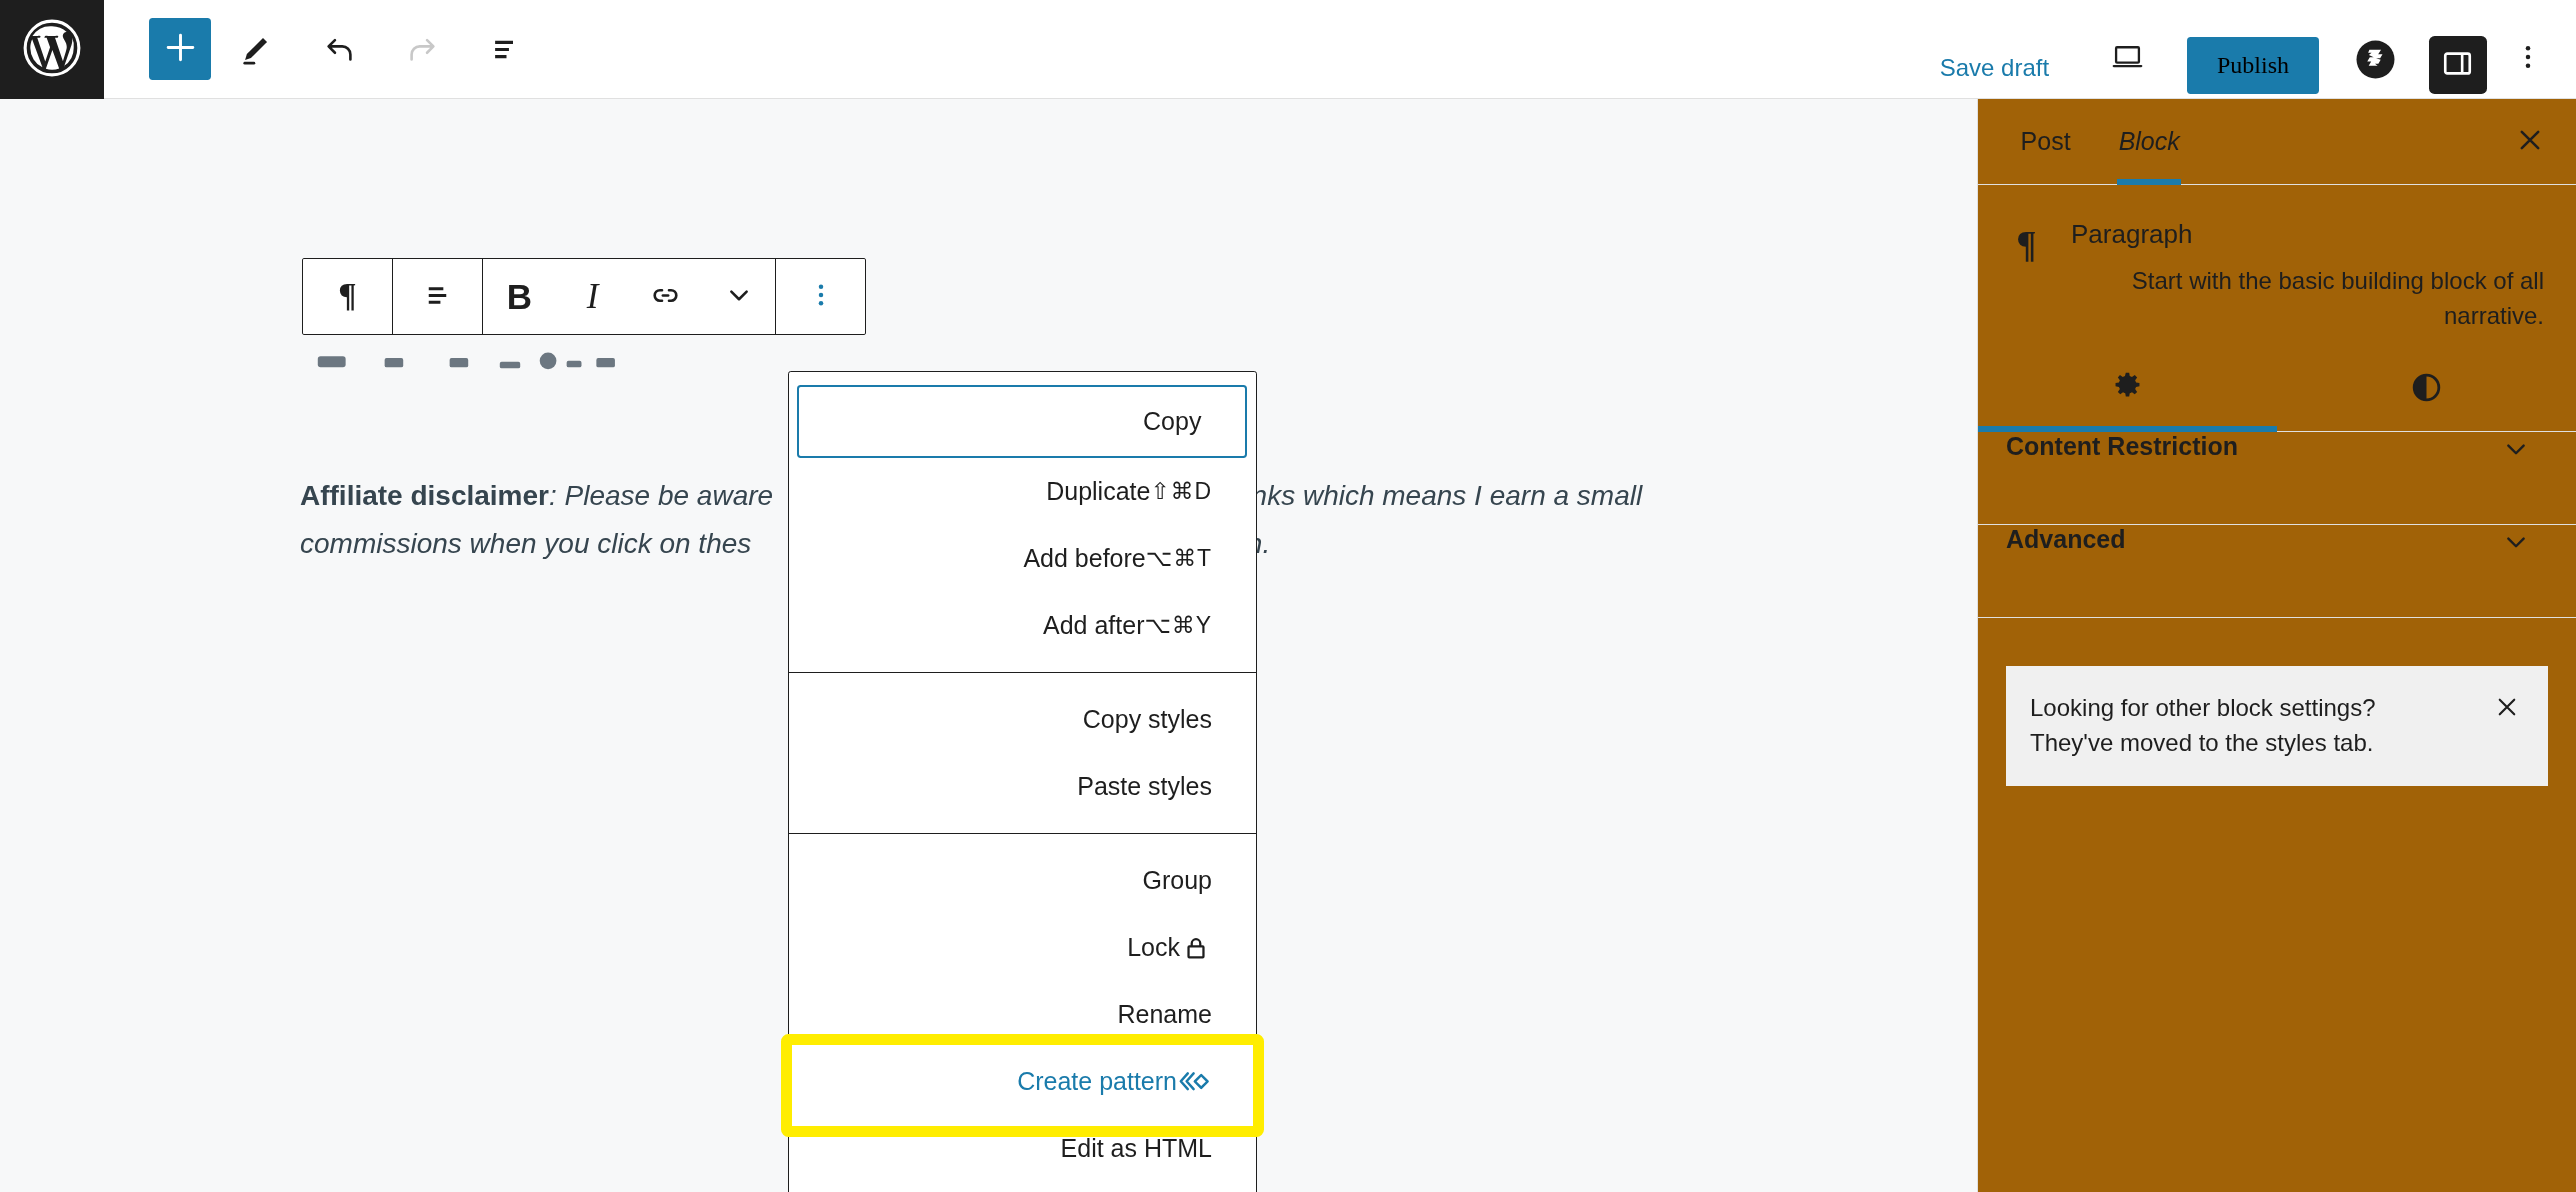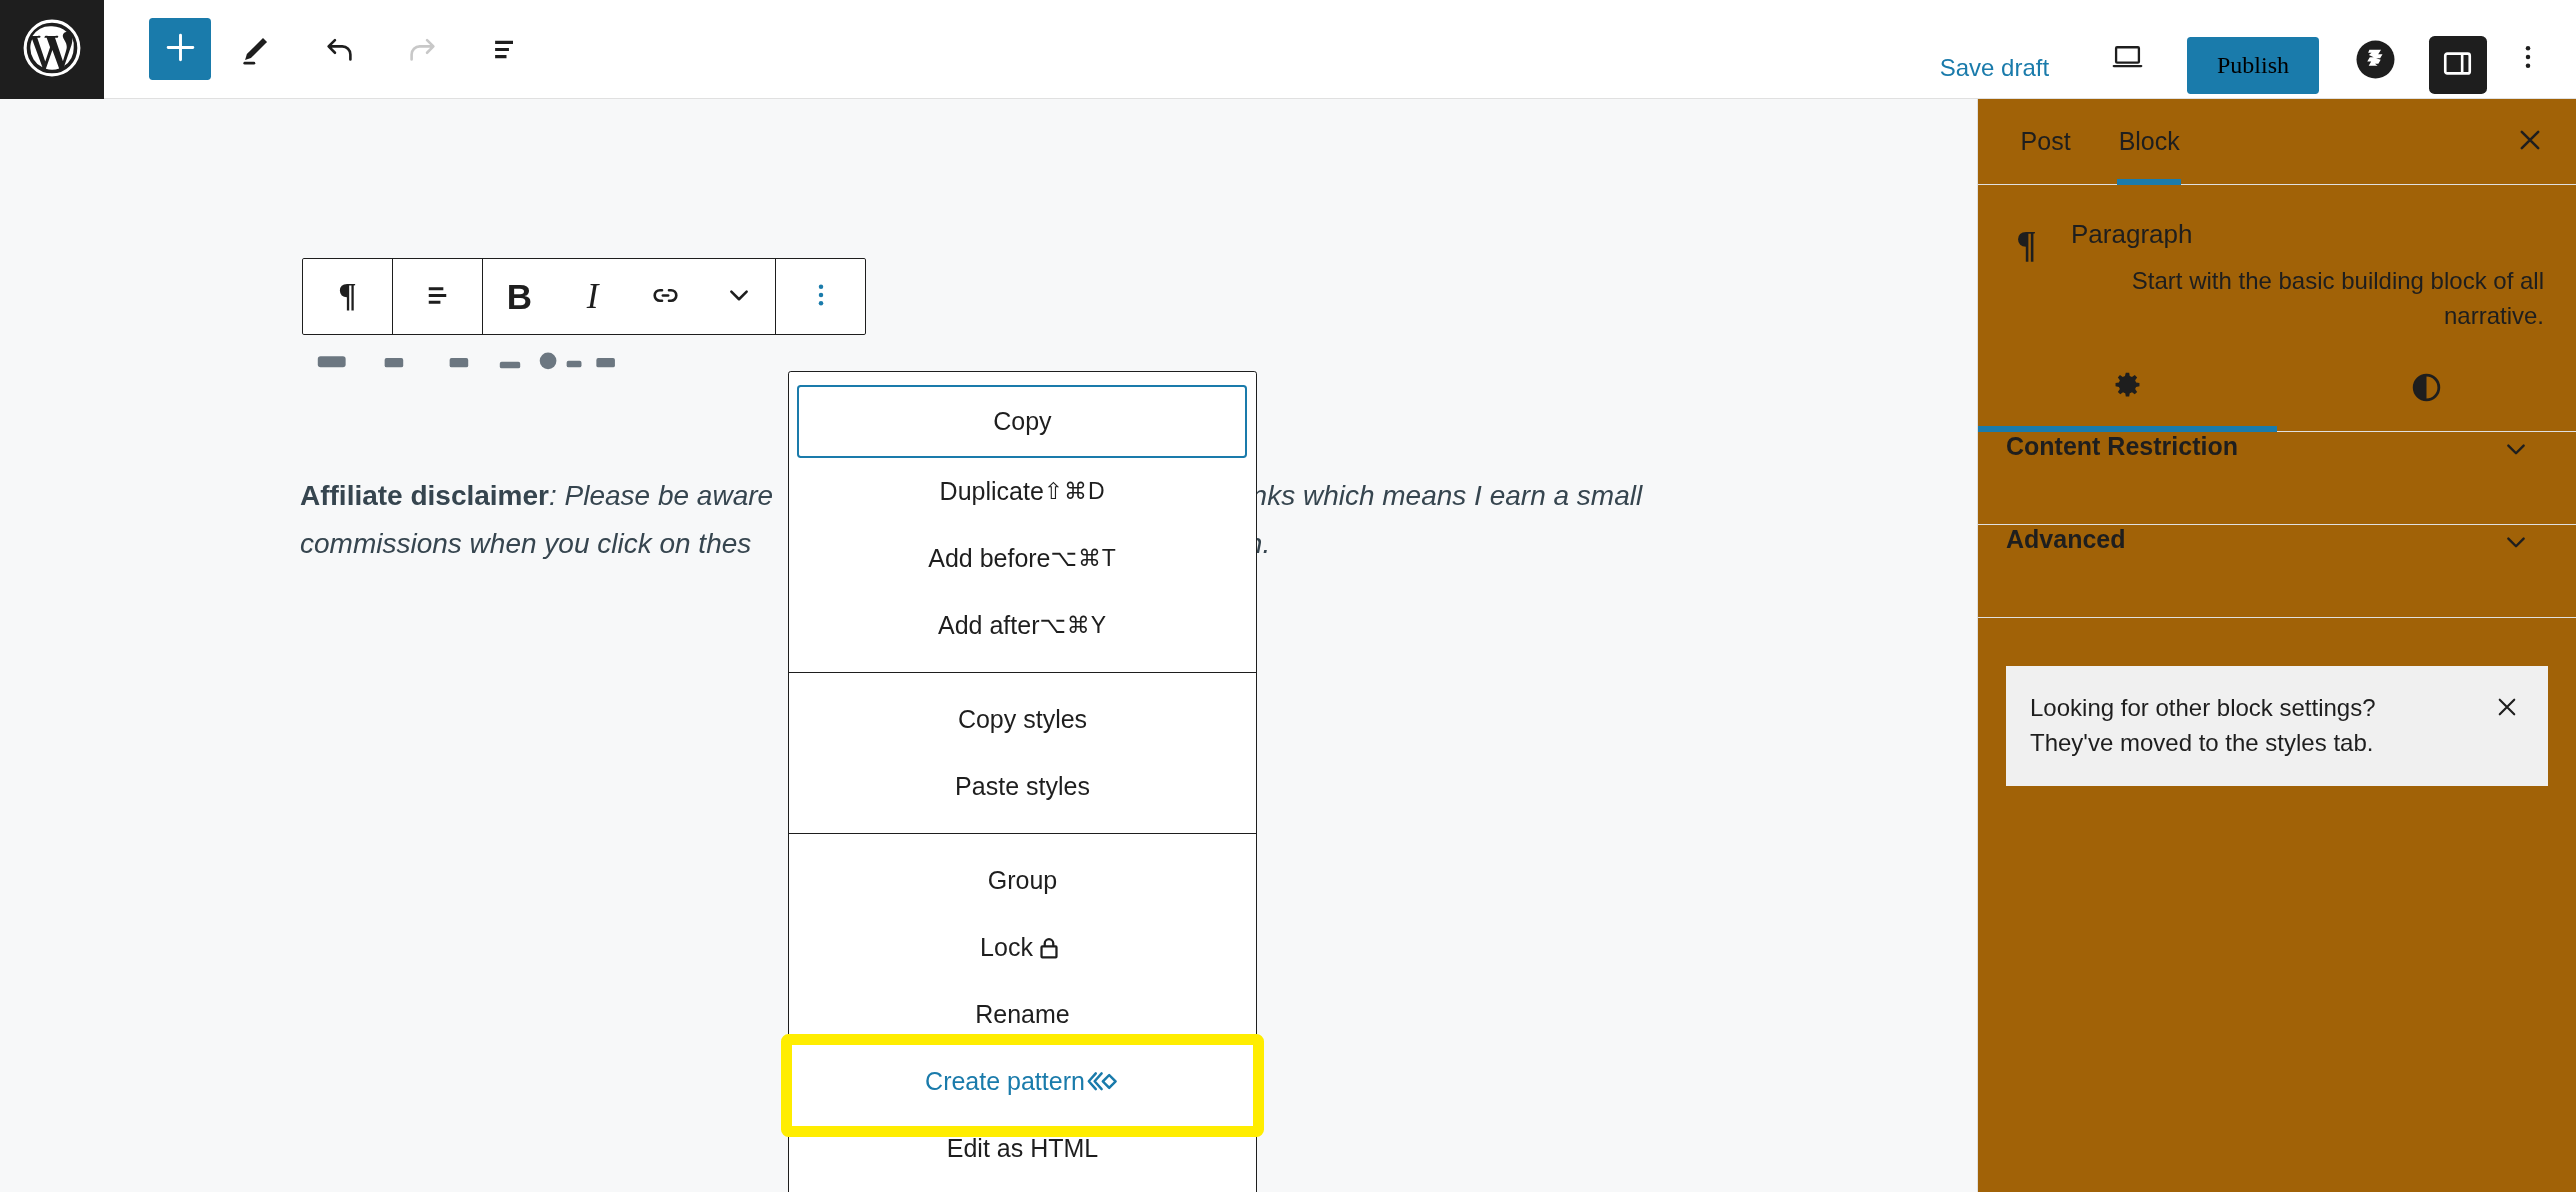--- a/index.html
+++ b/index.html
@@ -116,21 +116,21 @@
     width: 469px; height: 839px;
     background: #ffffff;
     border: 1.4px solid #1e1e1e;
     border-radius: 2.8px;
     z-index: 60;
     overflow: hidden;
   }
   .menu-section { padding: 13px 0; }
   .menu-section + .menu-section { border-top: 1.4px solid #1e1e1e; }
   .menu-item {
-    display: flex; align-items: center; justify-content: center;
+    display: flex; align-items: center; justify-content: flex-end;
     height: 67px; padding: 0 44px;
     font-size: 25px; color: #1e1e1e;
     cursor: pointer; background: transparent; border: none;
     width: 100%; font-family: "Liberation Sans", sans-serif;
     text-align: left;
   }
   .menu-item.focused {
     border: 2.8px solid #1a7bab; border-radius: 3.7px;
     height: 73px;
     width: calc(100% - 17px); margin: 0 8.4px;
@@ -164,21 +164,21 @@
     position: relative;
     padding-left: 18.6px;
   }
   .sb-tab {
     font-size: 25px; color: #1e1e1e;
     background: transparent; border: none; cursor: pointer;
     padding: 0 24px; height: 100%;
     font-family: "Liberation Sans", sans-serif;
     position: relative;
   }
-  .sb-tab.active { font-weight: normal; }
+  .sb-tab.active { font-weight: normal; font-style: italic; }
   .sb-tab.active::after {
     content: ""; position: absolute; left: 22.4px; right: 22.4px; bottom: -0.9px;
     height: 5.6px; background: #1a7bab;
   }
   #sb-close-btn {
     position: absolute; right: 20.5px; top: 50%; transform: translateY(-50%);
     width: 52px; height: 52px;
     display: flex; align-items: center; justify-content: center;
     background: transparent; border: none; cursor: pointer;
   }

